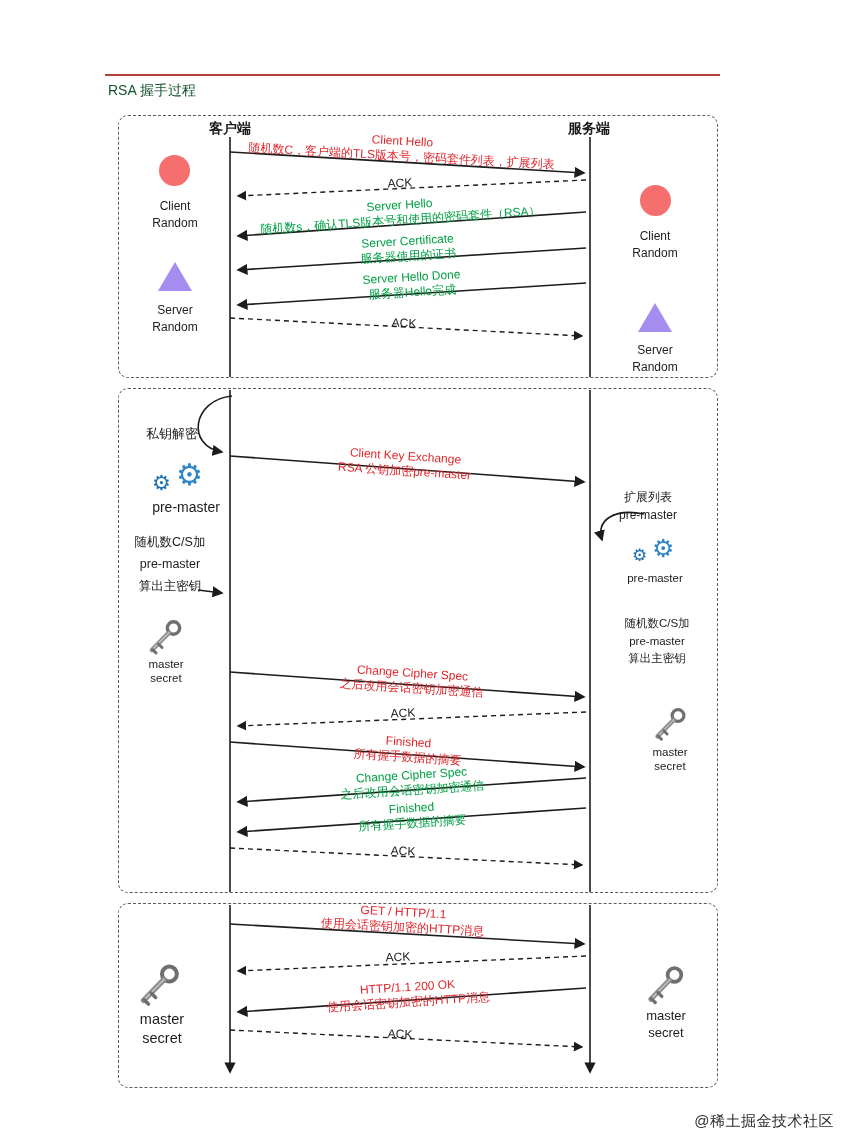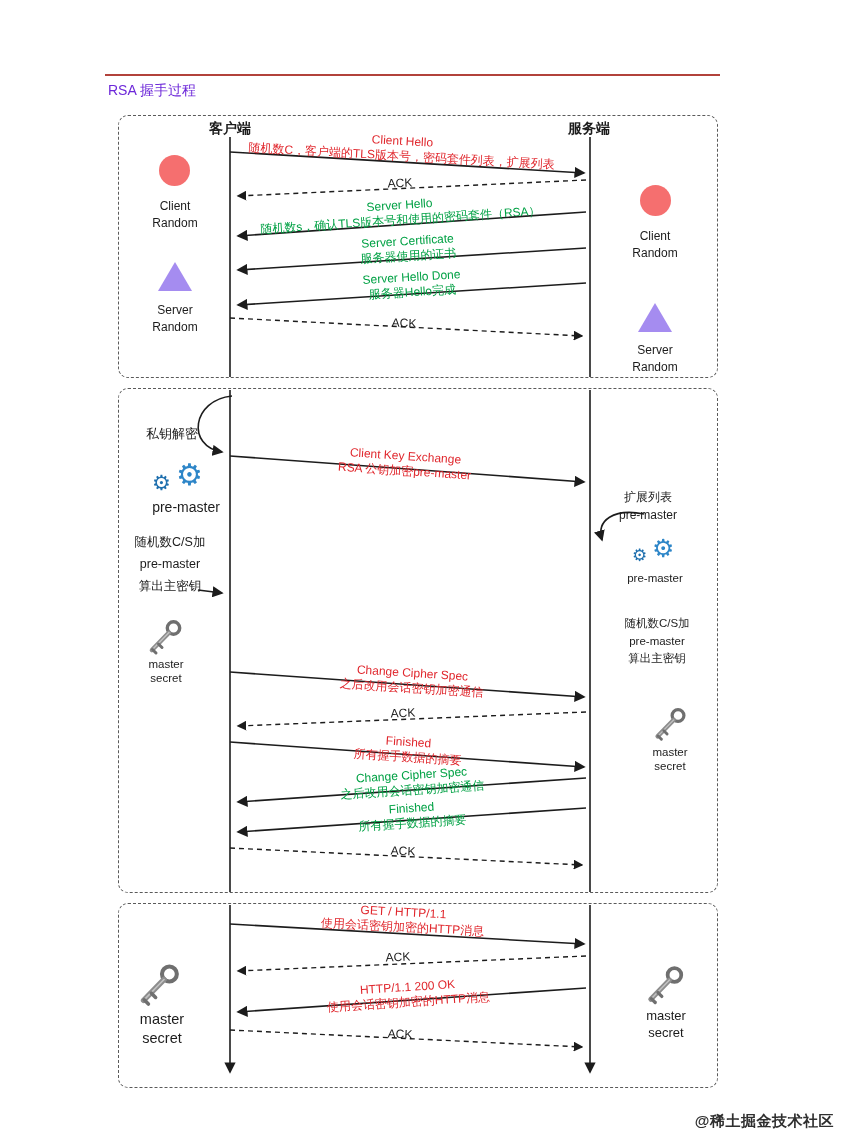--- a/index.html
+++ b/index.html
@@ -1,21 +1,21 @@
 <!DOCTYPE html>
 <html><head>
 <meta charset="utf-8">
 <style>
   * { margin:0; padding:0; box-sizing:border-box; }
   html,body { background:#ffffff; }
   body { font-family:"Liberation Sans","DejaVu Sans",sans-serif; color:#1c1c1c; }
   .canvas { position:relative; width:850px; height:1142px; background:#fff; overflow:hidden; }
 
   .top-rule { position:absolute; left:105px; top:74px; width:615px; height:2px; background:#b2423b; }
-  .page-title { position:absolute; left:108px; top:82px; font-size:14px; color:#6d28d9; }
+  .page-title { position:absolute; left:108px; top:82px; font-size:14px; color:#14532d; }
 
   .phase-box { position:absolute; left:118px; width:600px; border:1.6px dashed #5a5a5a; border-radius:10px; background:transparent; }
   #phase1-box { top:115px; height:263px; }
   #phase2-box { top:388px; height:505px; }
   #phase3-box { top:903px; height:185px; }
 
   svg.wires { position:absolute; left:0; top:0; }
 
   .actor { position:absolute; transform:translateX(-50%); font-size:14px; color:#1c1c1c; white-space:nowrap;font-weight:bold; }
 
@@ -26,21 +26,21 @@
 
   .note { position:absolute; text-align:center; white-space:nowrap; transform:translateX(-50%); color:#1c1c1c; font-size:12px; line-height:17px; }
 
   .circle { position:absolute; width:31px; height:31px; border-radius:50%; background:#f56f6f; }
   .tri { position:absolute; width:0; height:0; border-left:17px solid transparent; border-right:17px solid transparent; border-bottom:29px solid #a58cf0; }
 
   .gear-wrap { position:absolute; }
   .gear { position:absolute; color:#2e86c8; line-height:1; font-family:"DejaVu Sans",sans-serif; }
   .gear.dark { color:#1e6fae; }
 
-  .watermark { position:absolute; right:16px; top:1112px; font-size:15px; color:#2f2f2f; font-weight:700; letter-spacing:.5px;margin-left:21px; }
+  .watermark { position:absolute; right:16px; top:1112px; font-size:15px; color:#2f2f2f; font-weight:400; letter-spacing:.5px;margin-left:21px; }
 </style>
 </head>
 <body>
 
 <div class="canvas">
 
   <div class="top-rule"></div>
   <div class="page-title">RSA 握手过程</div>
 
   <div class="phase-box" id="phase1-box"></div>

